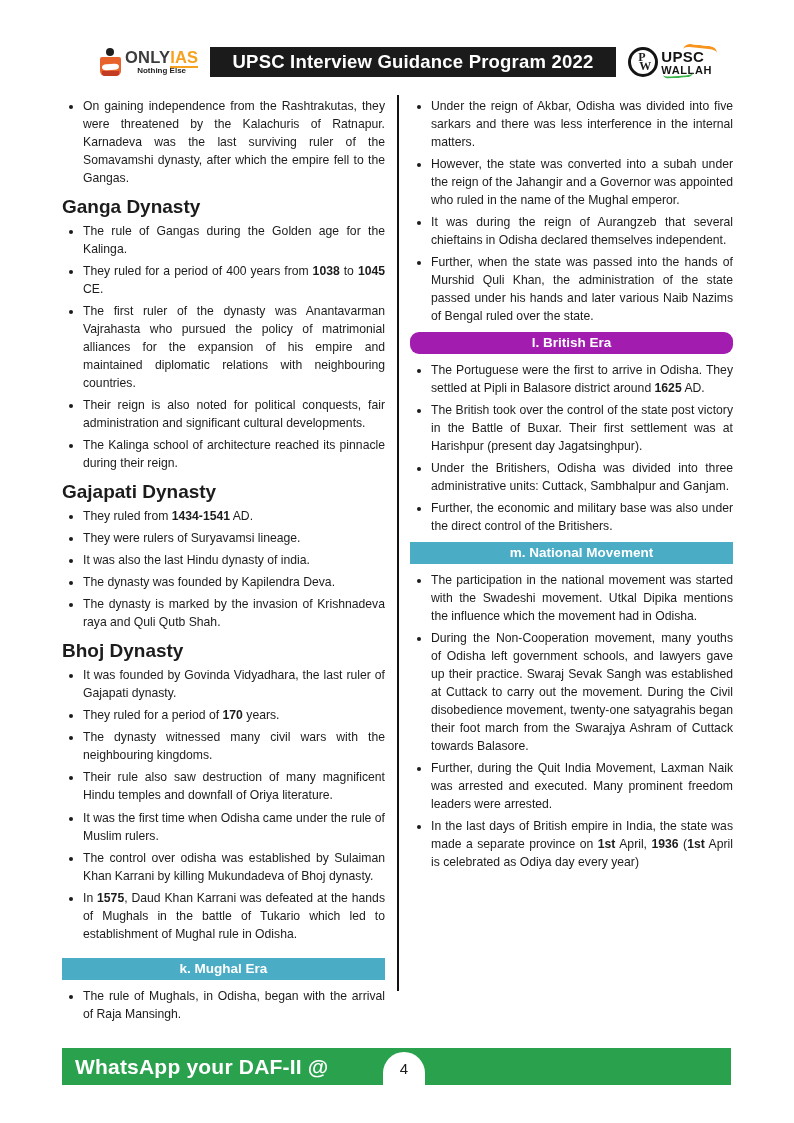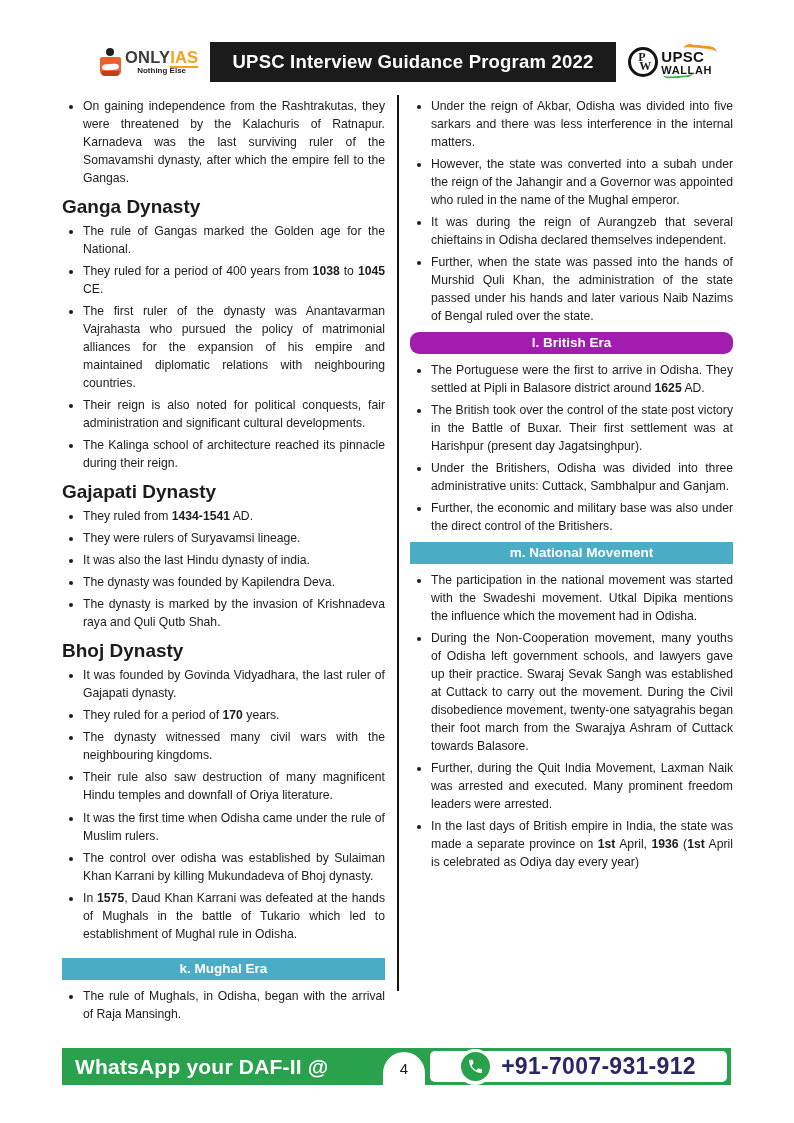--- a/index.html
+++ b/index.html
@@ -21,21 +21,21 @@
   .oi-head { width:8px; height:8px; border-radius:50%; background:#1e1e1e; margin-bottom:1px; }
   .oi-body { width:21px; height:19px; background:#e8622c; border-radius:2px 2px 5px 5px; position:relative; overflow:hidden; }
   .oi-body::after { content:""; position:absolute; left:2px; right:2px; top:7px; height:6px; background:#fff; border-radius:50% / 90%; transform:rotate(-4deg); }
   .oi-body::before { content:""; position:absolute; left:2px; right:2px; bottom:0; height:5px; background:#c23b22; }
   .oi-text { line-height:1; }
   .oi-wordmark { font-size:16.5px; font-weight:800; letter-spacing:0.2px; }
   .oi-only { color:#3c3c3c; }
   .oi-ias { color:#f6a21e; border-bottom:2px solid #f6a21e; }
   .oi-tagline { font-size:8px; font-weight:700; color:#1e1e1e; text-align:center; margin-top:2px; }
 
-  .title-bar { flex:1; height:40px; background:#1b1b1b; display:flex; align-items:center; justify-content:center; }
+  .title-bar { flex:1; height:30px; background:#1b1b1b; display:flex; align-items:center; justify-content:center; }
   .title-bar .title { color:#ffffff; font-size:18.5px; font-weight:800; letter-spacing:0.2px; white-space:nowrap; }
 
   .brand-right { width:96px; display:flex; align-items:center; gap:3px; justify-content:flex-end; flex-shrink:0; }
   .pw-circle { width:30px; height:30px; border:3px solid #141414; border-radius:50%; background:#fff; position:relative; flex-shrink:0; font-family:"Liberation Serif", serif; }
   .pw-circle .p { position:absolute; top:0px; left:7px; font-size:12px; font-weight:700; }
   .pw-circle .w { position:absolute; bottom:0px; right:4px; font-size:12px; font-weight:700; }
   .uw-text { line-height:1; position:relative; }
   .uw-line1 { font-size:15px; font-weight:800; color:#141414; letter-spacing:0.3px; position:relative; }
   .uw-line1::after { content:""; position:absolute; right:-5px; top:-4px; width:34px; height:9px;
      border-top:3px solid #f7941d; border-radius:50% / 100%; transform:rotate(6deg); }
@@ -100,21 +100,21 @@
     </div>
   </div>
 
   <div class="content">
     <div class="col" id="col-left">
         <ul>
           <li>On gaining independence from the Rashtrakutas, they were threatened by the Kalachuris of Ratnapur. Karnadeva was the last surviving ruler of the Somavamshi dynasty, after which the empire fell to the Gangas.</li>
         </ul>
         <div class="heading">Ganga Dynasty</div>
         <ul>
-          <li>The rule of Gangas marked the Golden age for the National.</li>
+          <li>The rule of Gangas during the Golden age for the Kalinga.</li>
           <li>They ruled for a period of 400 years from <b>1038</b> to <b>1045</b> CE.</li>
           <li>The first ruler of the dynasty was Anantavarman Vajrahasta who pursued the policy of matrimonial alliances for the expansion of his empire and maintained diplomatic relations with neighbouring countries.</li>
           <li>Their reign is also noted for political conquests, fair administration and significant cultural developments.</li>
           <li>The Kalinga school of architecture reached its pinnacle during their reign.</li>
         </ul>
         <div class="heading">Gajapati Dynasty</div>
         <ul>
           <li>They ruled from <b>1434-1541</b> AD.</li>
           <li>They were rulers of Suryavamsi lineage.</li>
           <li>It was also the last Hindu dynasty of india.</li>
@@ -163,25 +163,15 @@
           <li>In the last days of British empire in India, the state was made a separate province on <b>1st</b> April, <b>1936</b> (<b>1st</b> April is celebrated as Odiya day every year)</li>
         </ul>
       </div>
   </div>
 
   <div class="footer-bar" id="footer-bar" style="background: rgb(42, 161, 77);">
     <span class="footer-label">WhatsApp your DAF-II @</span>
     <div class="page-badge">
       <span>4</span>
     </div>
-    <div class="phone-pill" id="phone-pill">
-      <span class="wa-icon">
-        <span class="wa-icon-inner" id="wa-inner" style="background: rgb(42, 161, 77);">
-          <svg width="17" height="17" viewBox="0 0 24 24" fill="#ffffff" aria-hidden="true">
-            <path d="M6.62 10.79c1.44 2.83 3.76 5.14 6.59 6.59l2.2-2.2c.27-.27.67-.36 1.02-.24 1.12.37 2.33.57 3.57.57.55 0 1 .45 1 1V20c0 .55-.45 1-1 1C10.85 21 3 13.15 3 3.5 3 2.95 3.45 2.5 4 2.5h3.5c.55 0 1 .45 1 1 0 1.25.2 2.45.57 3.57.11.35.03.74-.25 1.02l-2.2 2.2z"></path>
-          </svg>
-        </span>
-      </span>
-      <span class="phone-number" id="phone-number" style="color: rgb(41, 39, 104);">+91-7007-931-912</span>
-    </div>
   </div>
 
 </div>
 
 </body></html>

